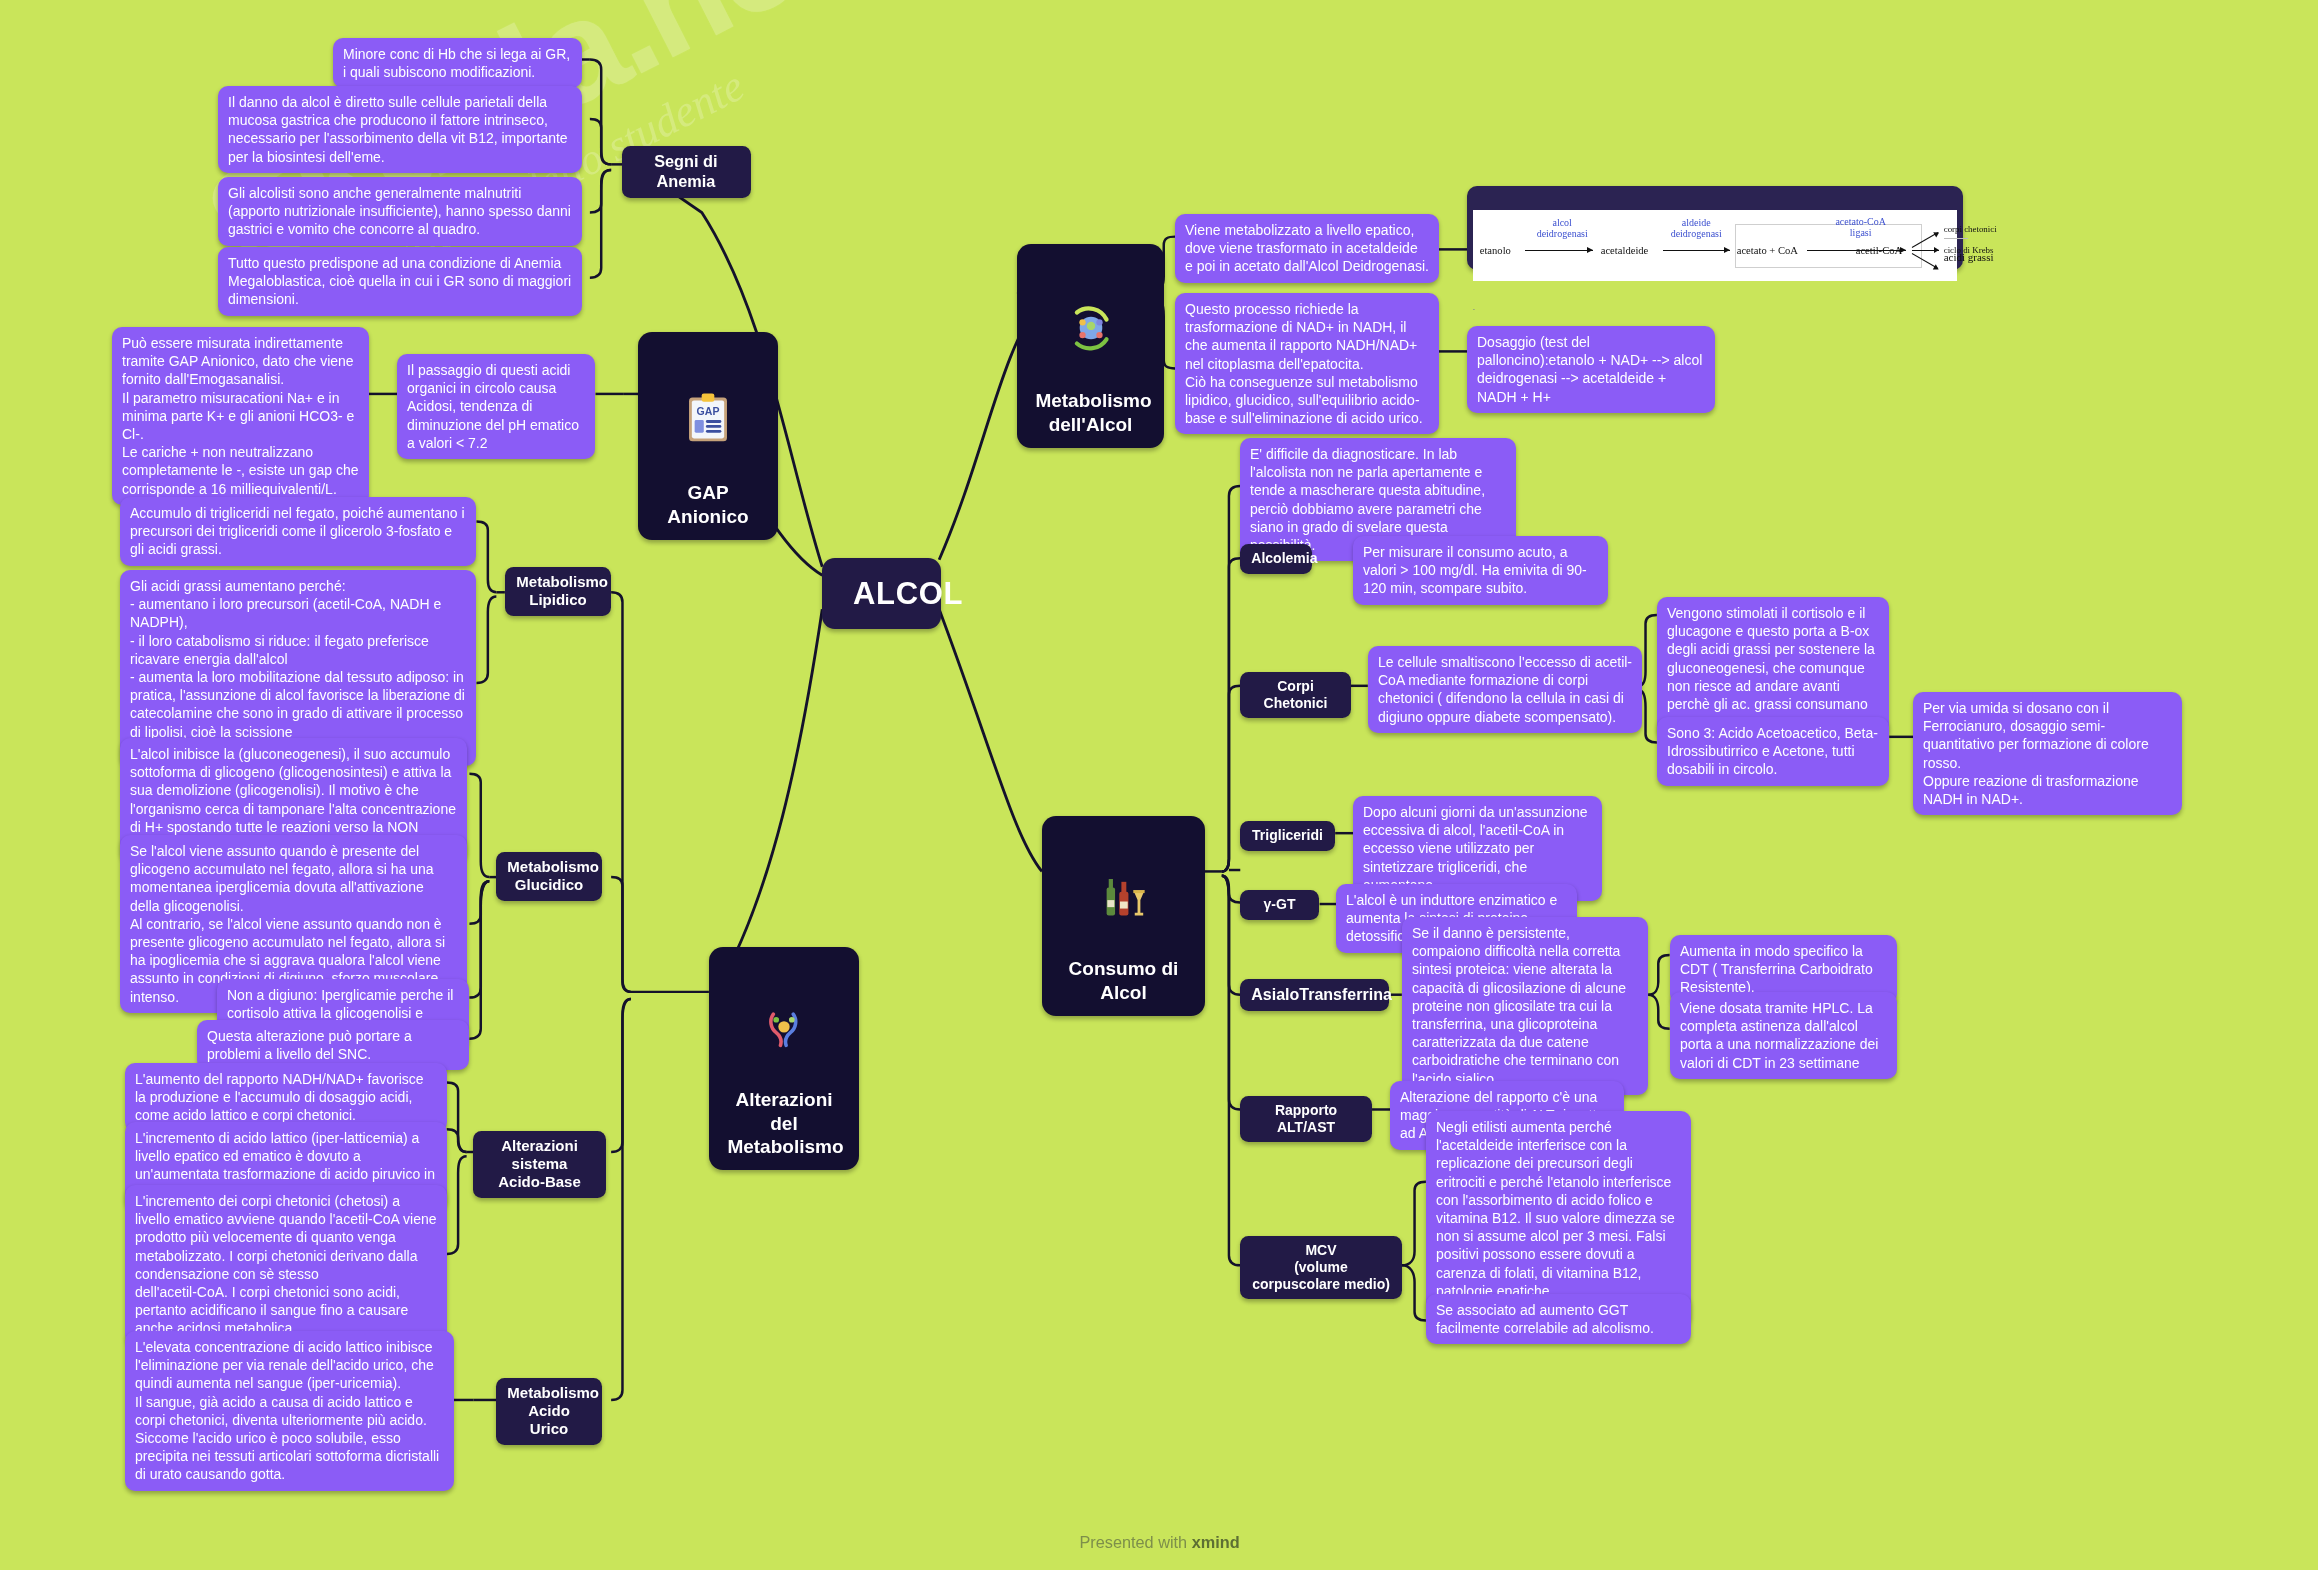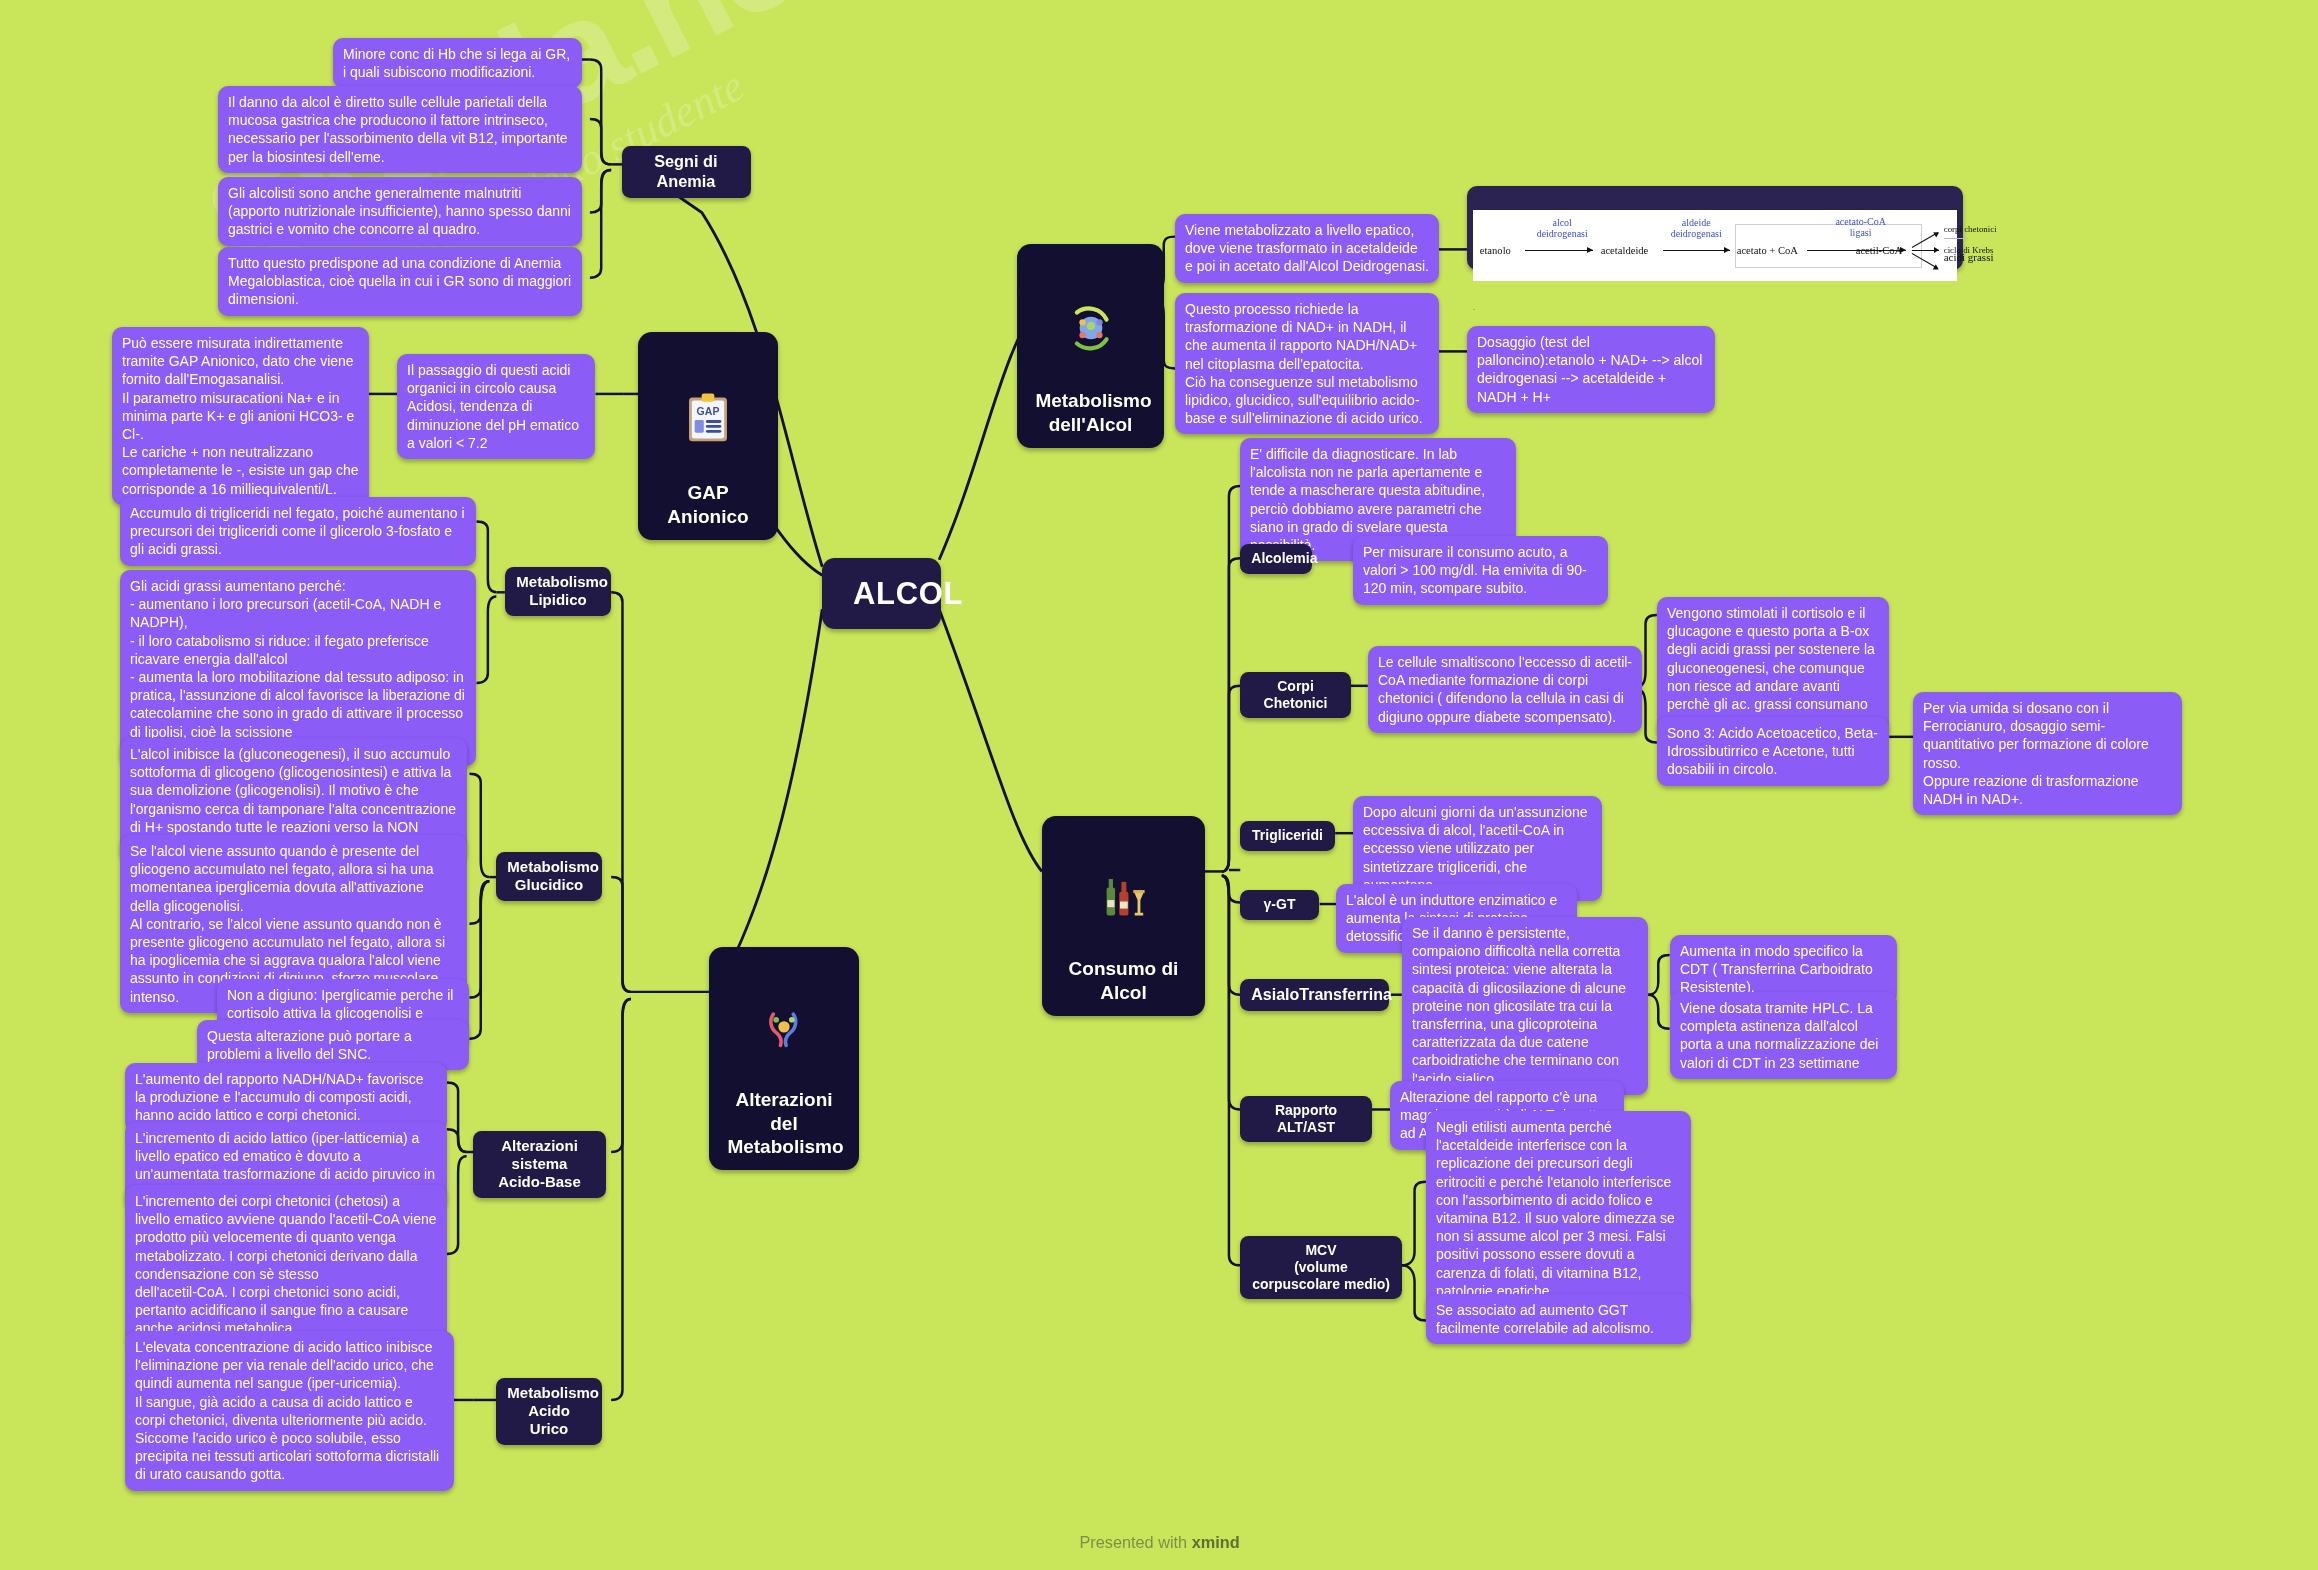--- a/index.html
+++ b/index.html
@@ -302,21 +302,21 @@
   <div class="node sub" style="left:496px; top:852px; width:106px;">Metabolismo
 Glucidico</div>
   <div class="node" style="left:120px; top:738px; width:347px;">L'alcol inibisce la (gluconeogenesi), il suo accumulo sottoforma di glicogeno (glicogenosintesi) e attiva la sua demolizione (glicogenolisi). Il motivo è che l'organismo cerca di tamponare l'alta concentrazione di H+ spostando tutte le reazioni verso la NON formazione di H+.</div>
   <div class="node" style="left:120px; top:835px; width:347px;">Se l'alcol viene assunto quando è presente del glicogeno accumulato nel fegato, allora si ha una momentanea iperglicemia dovuta all'attivazione della glicogenolisi.
 Al contrario, se l'alcol viene assunto quando non è presente glicogeno accumulato nel fegato, allora si ha ipoglicemia che si aggrava qualora l'alcol viene assunto in condizioni di digiuno, sforzo muscolare intenso.</div>
   <div class="node" style="left:217px; top:979px; width:252px;">Non a digiuno: Iperglicamie perche il cortisolo attiva la glicogenolisi e viceversa.</div>
   <div class="node" style="left:197px; top:1020px; width:272px;">Questa alterazione può portare a problemi a livello del SNC.</div>
 
   <div class="node sub" style="left:473px; top:1131px; width:133px;">Alterazioni sistema
 Acido-Base</div>
-  <div class="node" style="left:125px; top:1063px; width:322px;">L'aumento del rapporto NADH/NAD+ favorisce la produzione e l'accumulo di composti acidi, hanno acido lattico e corpi chetonici.</div>
+  <div class="node" style="left:125px; top:1063px; width:322px;">L'aumento del rapporto NADH/NAD+ favorisce la produzione e l'accumulo di dosaggio acidi, come acido lattico e corpi chetonici.</div>
   <div class="node" style="left:125px; top:1122px; width:322px;">L'incremento di acido lattico (iper-latticemia) a livello epatico ed ematico è dovuto a un'aumentata trasformazione di acido piruvico in acido lattico.</div>
   <div class="node" style="left:125px; top:1185px; width:322px;">L'incremento dei corpi chetonici (chetosi) a livello ematico avviene quando l'acetil-CoA viene prodotto più velocemente di quanto venga metabolizzato. I corpi chetonici derivano dalla condensazione con sè stesso
 dell'acetil-CoA. I corpi chetonici sono acidi, pertanto acidificano il sangue fino a causare anche acidosi metabolica.</div>
 
   <div class="node sub" style="left:496px; top:1378px; width:106px;">Metabolismo
 Acido Urico</div>
   <div class="node" style="left:125px; top:1331px; width:329px;">L'elevata concentrazione di acido lattico inibisce l'eliminazione per via renale dell'acido urico, che quindi aumenta nel sangue (iper-uricemia).
 Il sangue, già acido a causa di acido lattico e corpi chetonici, diventa ulteriormente più acido. Siccome l'acido urico è poco solubile, esso precipita nei tessuti articolari sottoforma dicristalli di urato causando gotta.</div>
 
   <div class="node big" style="left:1042px; top:816px; width:163px;">

